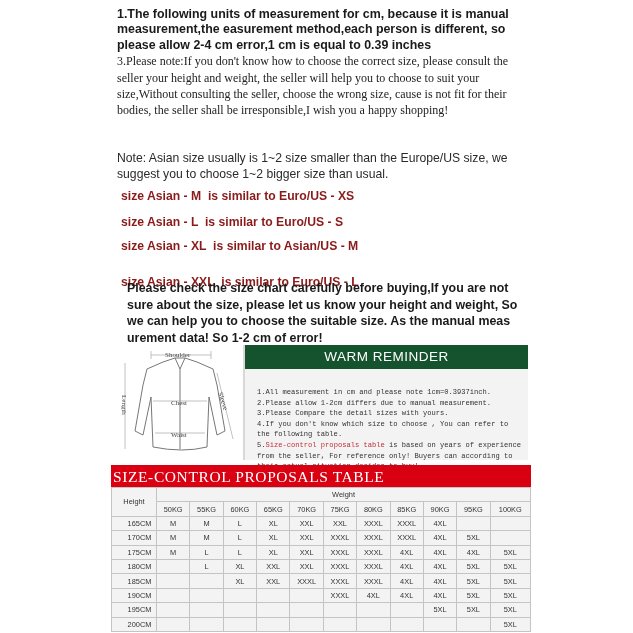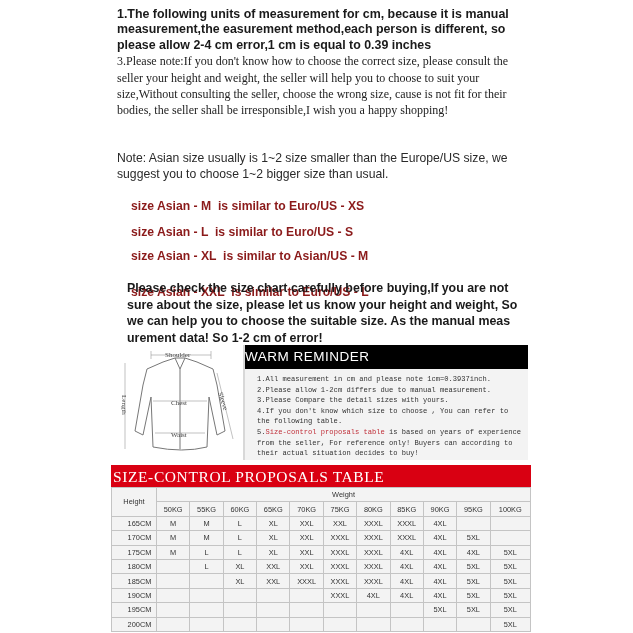--- a/index.html
+++ b/index.html
@@ -1,27 +1,27 @@
 <!DOCTYPE html>
 <html><head>
 <meta charset="utf-8">
 <style>
   html, body { margin: 0; padding: 0; background: #ffffff; }
   body { width: 633px; height: 633px; position: relative; overflow: hidden; font-family: "Liberation Sans", sans-serif; color: #222; }
   .wrap { position: absolute; left: 117px; top: 7px; width: 412px; }
   .para-bold { font-weight: bold; font-size: 12.4px; line-height: 15.4px; color: #1a1a1a; margin: 0; }
   .para-serif { font-family: "Liberation Serif", serif; font-size: 12px; line-height: 16.3px; color: #222; margin: 0; }
   .note { position: absolute; left: 117px; top: 150px; width: 420px; font-weight: normal; font-size: 12.2px; line-height: 16px; color: #2a2a2a; margin: 0; }
-  .size-line { position: absolute; left: 117px; font-weight: bold; font-size: 12.2px; color: #8b1a1a; margin: 14px; white-space: pre; }
+  .size-line { position: absolute; left: 117px; font-weight: bold; font-size: 12.2px; color: #8b1a1a; margin: 4px; white-space: pre; }
   .check { position: absolute; left: 127px; top: 280px; width: 420px; font-weight: bold; font-size: 12.4px; line-height: 16.6px; color: #1a1a1a; margin: 0; white-space: pre-line; }
   .diagram { position: absolute; left: 113px; top: 345px; width: 128px; height: 112px; text-decoration: underline; }
   .diagram svg { width: 128px; height: 112px; }
   .reminder { position: absolute; left: 243px; top: 345px; width: 283px; height: 115px; background: #f3f3f3; border-left: 2px solid #d8d8d8; }
-  .reminder-head { height: 24px; background: #000000; color: #fff; font-size: 13.5px; text-align: left; line-height: 24px; letter-spacing: 0.5px; }
-  .reminder-body { padding: 5px 0 0 12px; font-family: "Liberation Mono", monospace; font-size: 7.1px; line-height: 10.6px; color: #333; white-space: pre-line; }
+  .reminder-head { height: 24px; background: #14532d; color: #fff; font-size: 13.5px; text-align: center; line-height: 24px; letter-spacing: 0.5px; }
+  .reminder-body { padding: 18px 0 0 12px; font-family: "Liberation Mono", monospace; font-size: 7.1px; line-height: 10.6px; color: #333; white-space: pre-line; }
   .reminder-body .red { color: #c0303a; }
   .table-wrap { position: absolute; left: 111px; top: 465px; width: 420px; }
   .table-title { height: 22px; background: #d90012; color: #fff; font-family: "Liberation Serif", serif; font-size: 15.5px; line-height: 23px; padding-left: 2px; letter-spacing: 0.6px; }
   table { border-collapse: collapse; width: 420px; background: #f3f3f3; font-size: 7.4px; color: #333; }
   td, th { border: 1px solid #c4c4c4; text-align: center; padding: 0; height: 13.4px; font-weight: normal; }
   th.h-col { width: 44px; }
   td.hc { text-align: center; padding-left: 11px; }
 </style>
 </head>
 <body>

